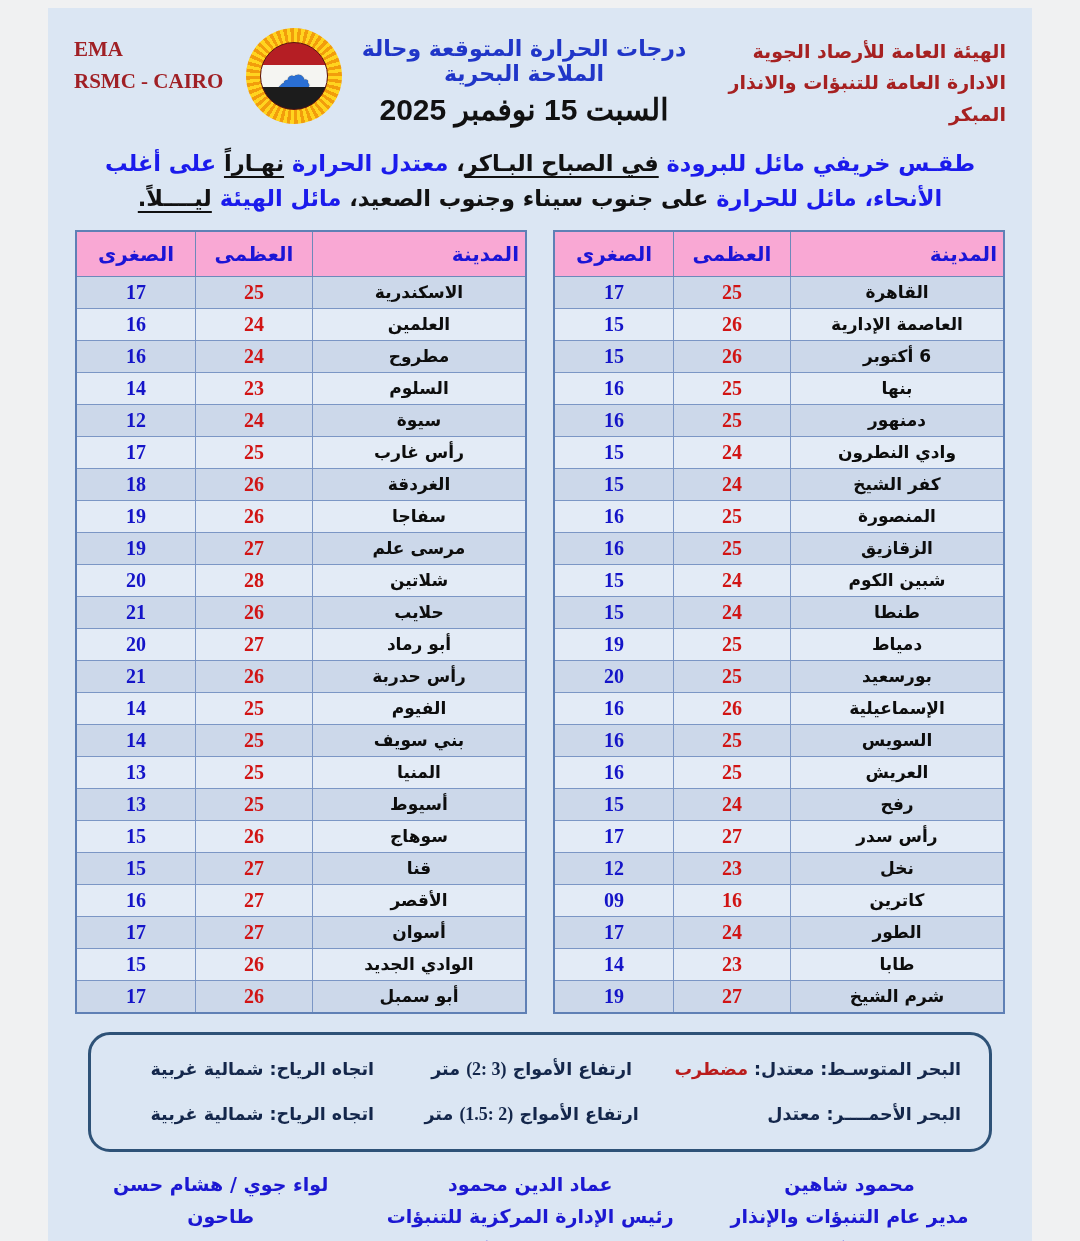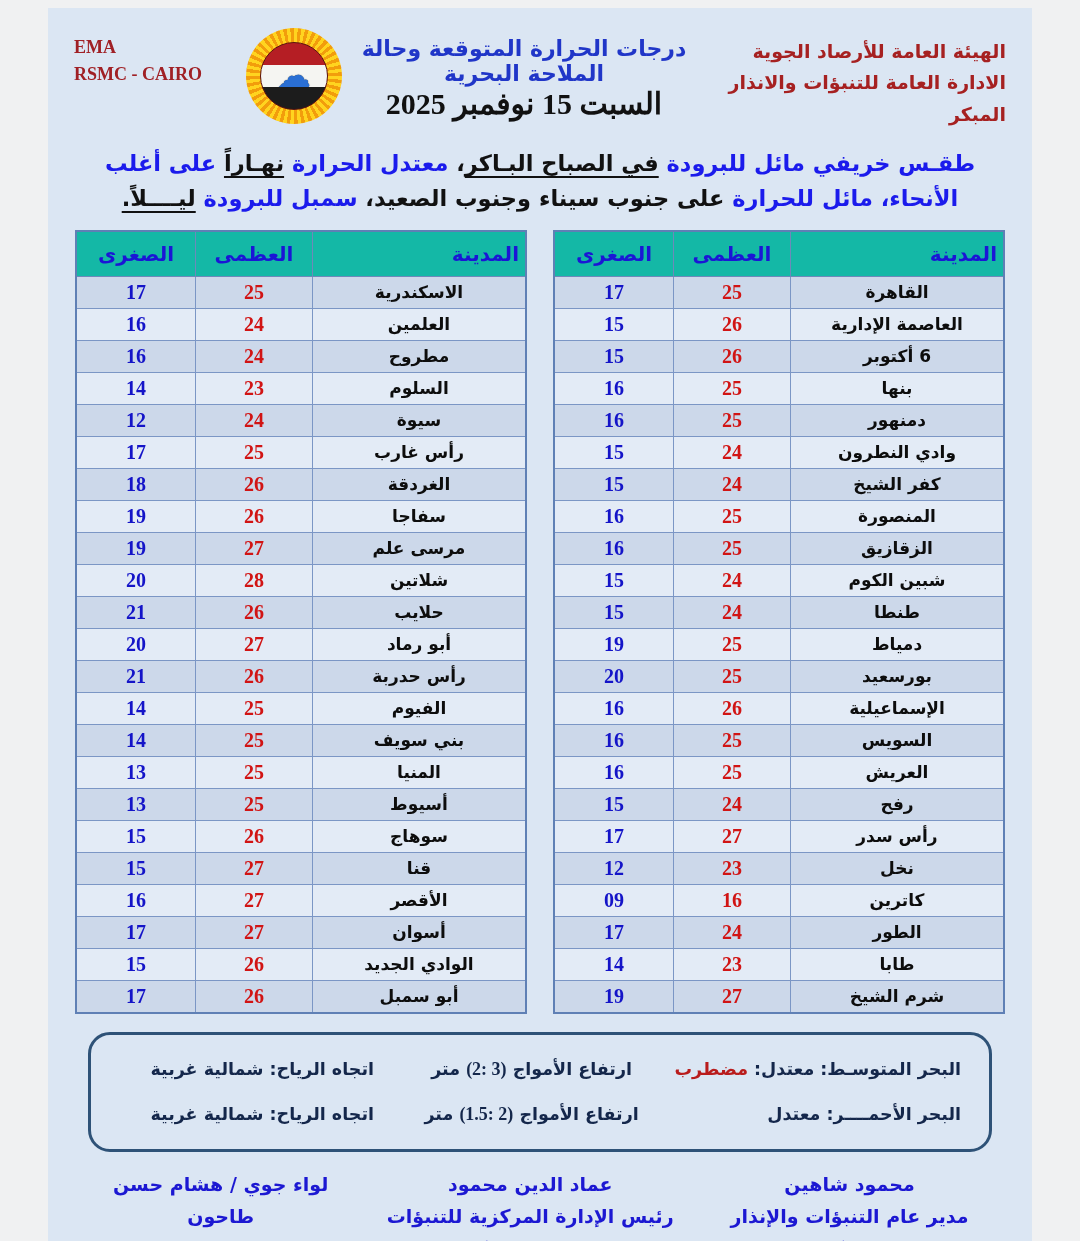--- a/index.html
+++ b/index.html
@@ -14,59 +14,59 @@
     margin:8px auto 0 auto;
     background:#dbe6f3;
     box-sizing:border-box;
     padding-top:16px;
   }
   
   .hdr{display:flex;direction:ltr;align-items:flex-start;padding:4px 26px 0 26px;}
   .ema-block{
     width:170px;color:#a02025;font-weight:bold;
     font-family:"Liberation Serif","DejaVu Serif",serif;
-    font-size:18px;line-height:1.5;padding-top:6px;white-space:nowrap;
+    font-size:21px;line-height:1.5;padding-top:6px;white-space:nowrap;
   }
   .logo{
     width:96px;height:96px;border-radius:50%;
     background:repeating-conic-gradient(#ffd41f 0deg 4.5deg,#f29d0c 4.5deg 9deg);
     display:flex;align-items:center;justify-content:center;flex:0 0 auto;
     margin-left:2px;
   }
   .logo-inner{
     width:66px;height:66px;border-radius:50%;overflow:hidden;
     background:linear-gradient(180deg,#b51e24 0%,#b51e24 33%,#f5f5f2 33%,#f5f5f2 66%,#1c1c1c 66%);
     border:1px solid #5a1111;
     display:flex;align-items:center;justify-content:center;
   }
   .logo-cloud{font-size:34px;color:#2a6fd4;line-height:1;transform:translateY(-1px);text-shadow:0 0 1px #123;}
   .title-block{flex:1;text-align:center;direction:rtl;padding-top:8px;}
   .title-line{color:#2036c8;font-weight:bold;font-size:22px;}
   .date-line{
-    color:#111;font-weight:bold;font-size:30px;
-    font-family:Liberation Serif, serif;
+    color:#111;font-weight:bold;font-size:30px;margin-top:6px;
+    font-family:Liberation Sans, sans-serif;
   }
   .authority-block{
     width:300px;direction:rtl;text-align:right;color:#a62121;
     font-weight:bold;font-size:19px;line-height:1.65;padding-top:8px;
   }
   
   .intro{
     direction:rtl;text-align:center;margin:16px 34px 0 34px;
     font-size:22.5px;font-weight:bold;line-height:1.55;color:#111;
   }
   .intro .blue{color:#1b1bec;}
   .intro .und{
     text-decoration:underline;text-decoration-thickness:2px;text-underline-offset:5px;
   }
   
   .tables{display:flex;direction:rtl;justify-content:center;gap:26px;margin-top:14px;}
   table.temps{border-collapse:collapse;direction:rtl;border:2px solid #5f80b5;}
   table.temps th{
-    background:#14b8a6;color:#1b15d6;font-weight:bold;font-size:20px;
+    background:#f9a8d4;color:#1b15d6;font-weight:bold;font-size:20px;
     height:44px;border:1.5px solid #6d89ba;padding:0 6px;
   }
   table.temps td{
     height:31px;text-align:center;border:1.5px solid #7b96c5;
     font-weight:bold;padding:0 4px;
   }
   table.temps tr.odd td{background:#ccd8ea;}
   table.temps tr.even td{background:#e3ebf6;}
   td.city{width:200px;color:#0d0d0d;font-size:17px;}
   td.max{width:104px;color:#d11414;font-size:20px;font-family:"Liberation Serif","DejaVu Serif",serif;}
@@ -110,21 +110,21 @@
       <div class="title-line">درجات الحرارة المتوقعة وحالة الملاحة البحرية</div>
       <div class="date-line">السبت 15 نوفمبر 2025</div>
     </div>
     <div class="authority-block">
       <div>الهيئة العامة للأرصاد الجوية</div>
       <div>الادارة العامة للتنبؤات والانذار المبكر</div>
     </div>
   </div>
 
   <div class="intro">
-    <span class="blue">طقـس خريفي مائل للبرودة </span><span class="und">في الصباح البـاكر</span><span>، </span><span class="blue">معتدل الحرارة </span><span class="und">نهـاراً</span><span class="blue"> على أغلب الأنحاء، مائل للحرارة </span><span>على جنوب سيناء وجنوب الصعيد، </span><span class="blue">سمبل للبرودة </span><span class="und">ليــــلاً.</span>
+    <span class="blue">طقـس خريفي مائل للبرودة </span><span class="und">في الصباح البـاكر</span><span>، </span><span class="blue">معتدل الحرارة </span><span class="und">نهـاراً</span><span class="blue"> على أغلب الأنحاء، مائل للحرارة </span><span>على جنوب سيناء وجنوب الصعيد، </span><span class="blue">مائل الهيئة </span><span class="und">ليــــلاً.</span>
   </div>
 
   <div class="tables">
 
     <table class="temps">
       <thead>
         <tr>
           <th class="city">المدينة</th>
           <th class="max">العظمى</th>
           <th class="min">الصغرى</th>

